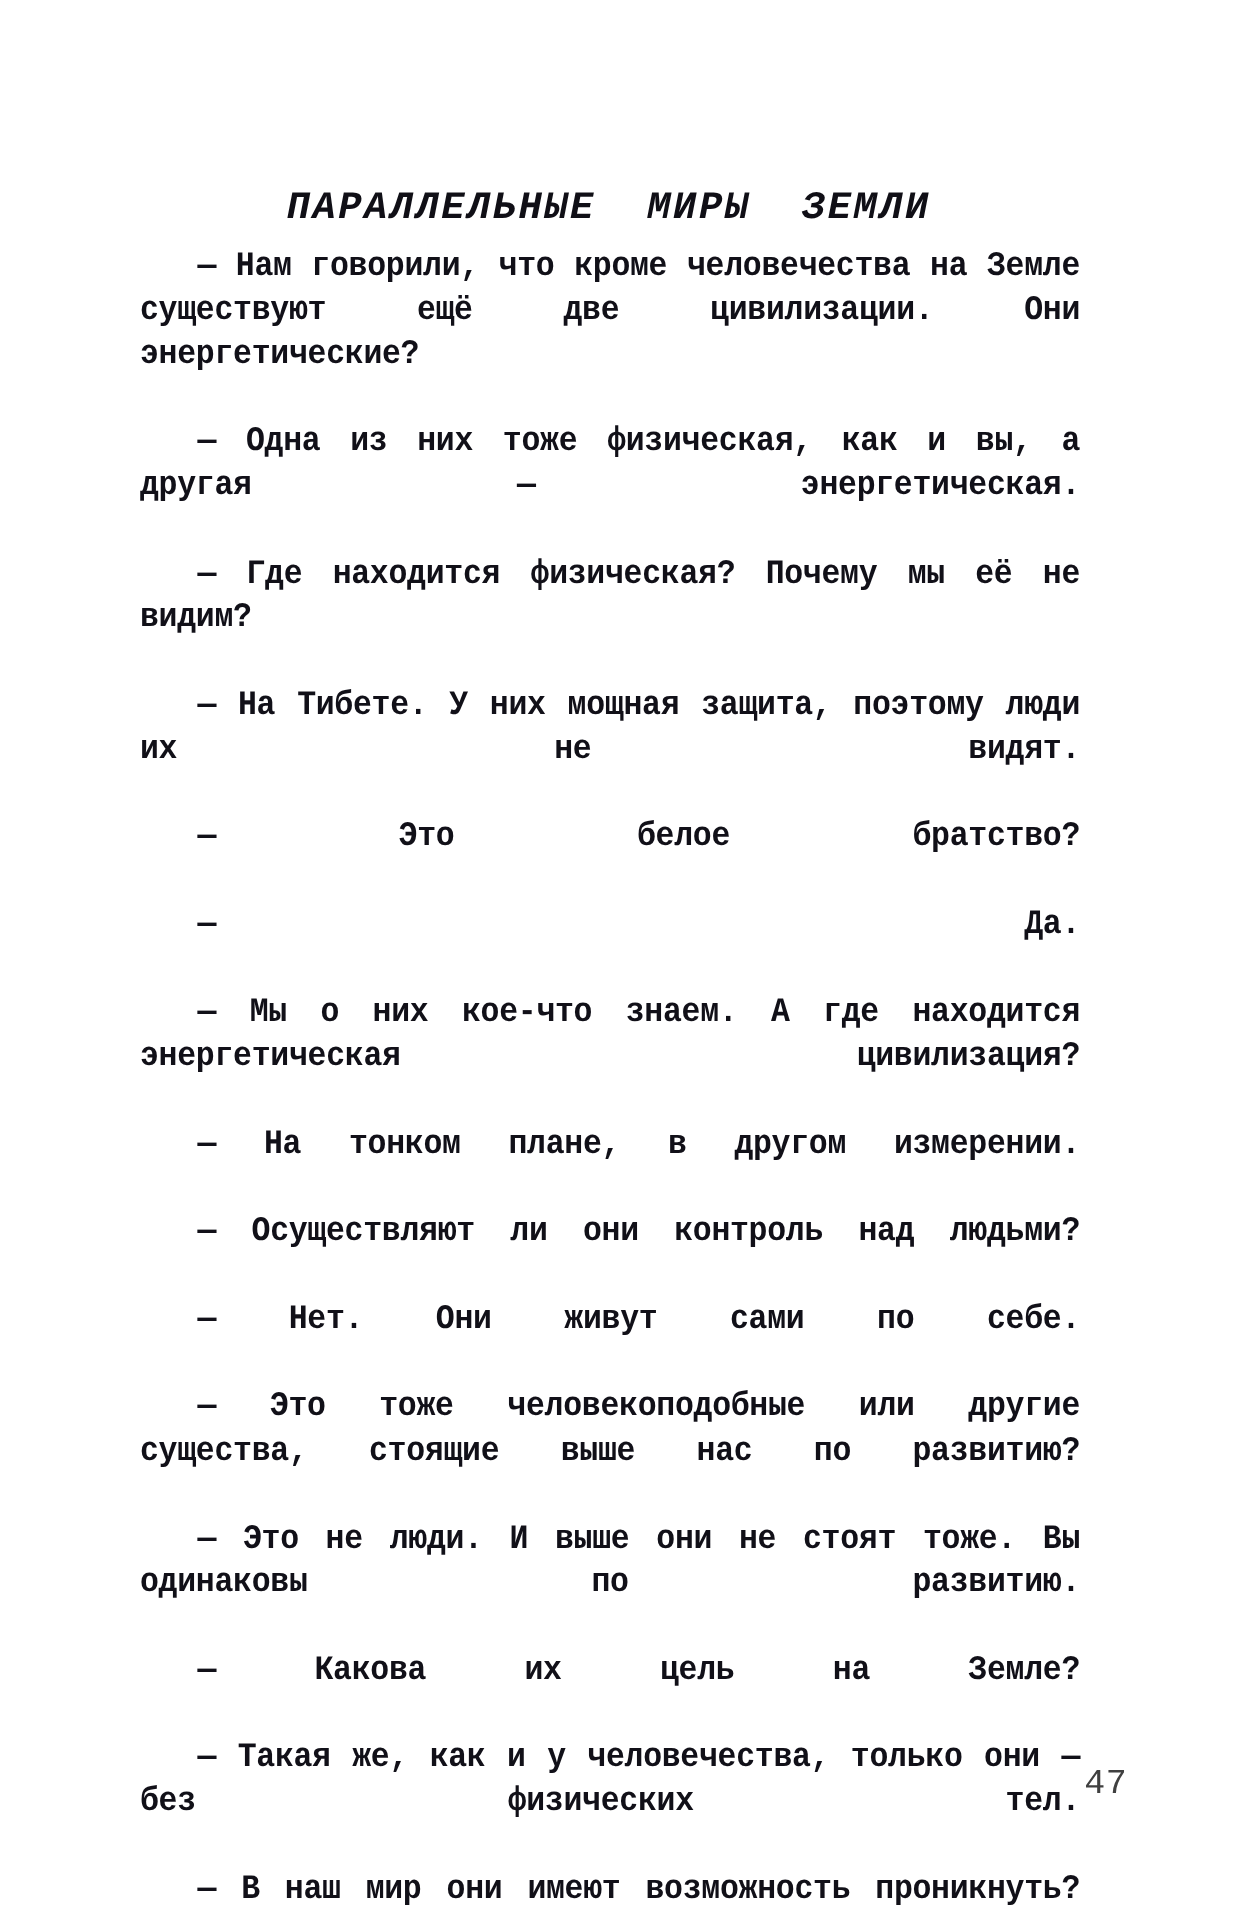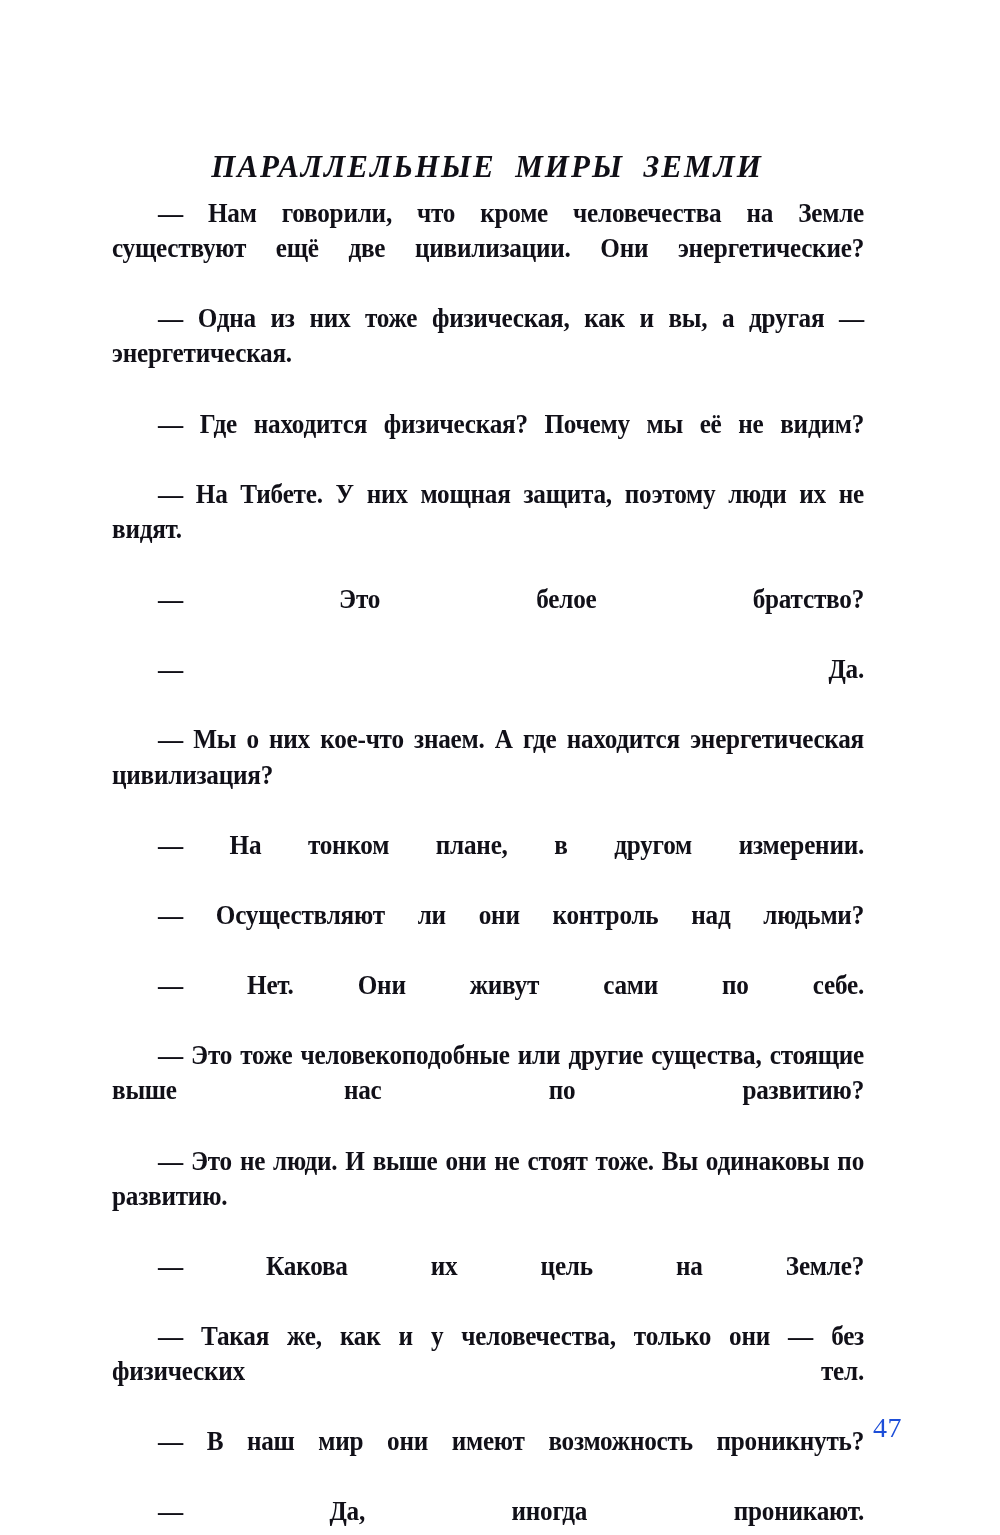--- a/index.html
+++ b/index.html
@@ -6,21 +6,21 @@
     margin: 0;
     padding: 0;
     background: #ffffff;
   }
   .page {
     position: relative;
     width: 1000px;
     height: 1535px;
     background: #ffffff;
     overflow: hidden;
-    font-family: Liberation Serif, serif;
+    font-family: Liberation Mono, monospace;
     color: #111018;
   }
 
   
   .page-title {
     position: absolute;
     left: 112px;
     top: 128px;
     width: 750px;
     text-align: center;
@@ -63,21 +63,21 @@
   }
 
   
   .folio {
     position: absolute;
     right: 98px;
     top: 1412px;
     font-size: 28px;
     font-weight: normal;
     font-style: normal;
-    color: #1d4ed8;
+    color: #404040;
     letter-spacing: 0.5px;
   }
 </style>
 </head>
 <body>
 
 <div class="page">
 
   <h1 class="page-title">ПАРАЛЛЕЛЬНЫЕ  МИРЫ  ЗЕМЛИ</h1>
 

